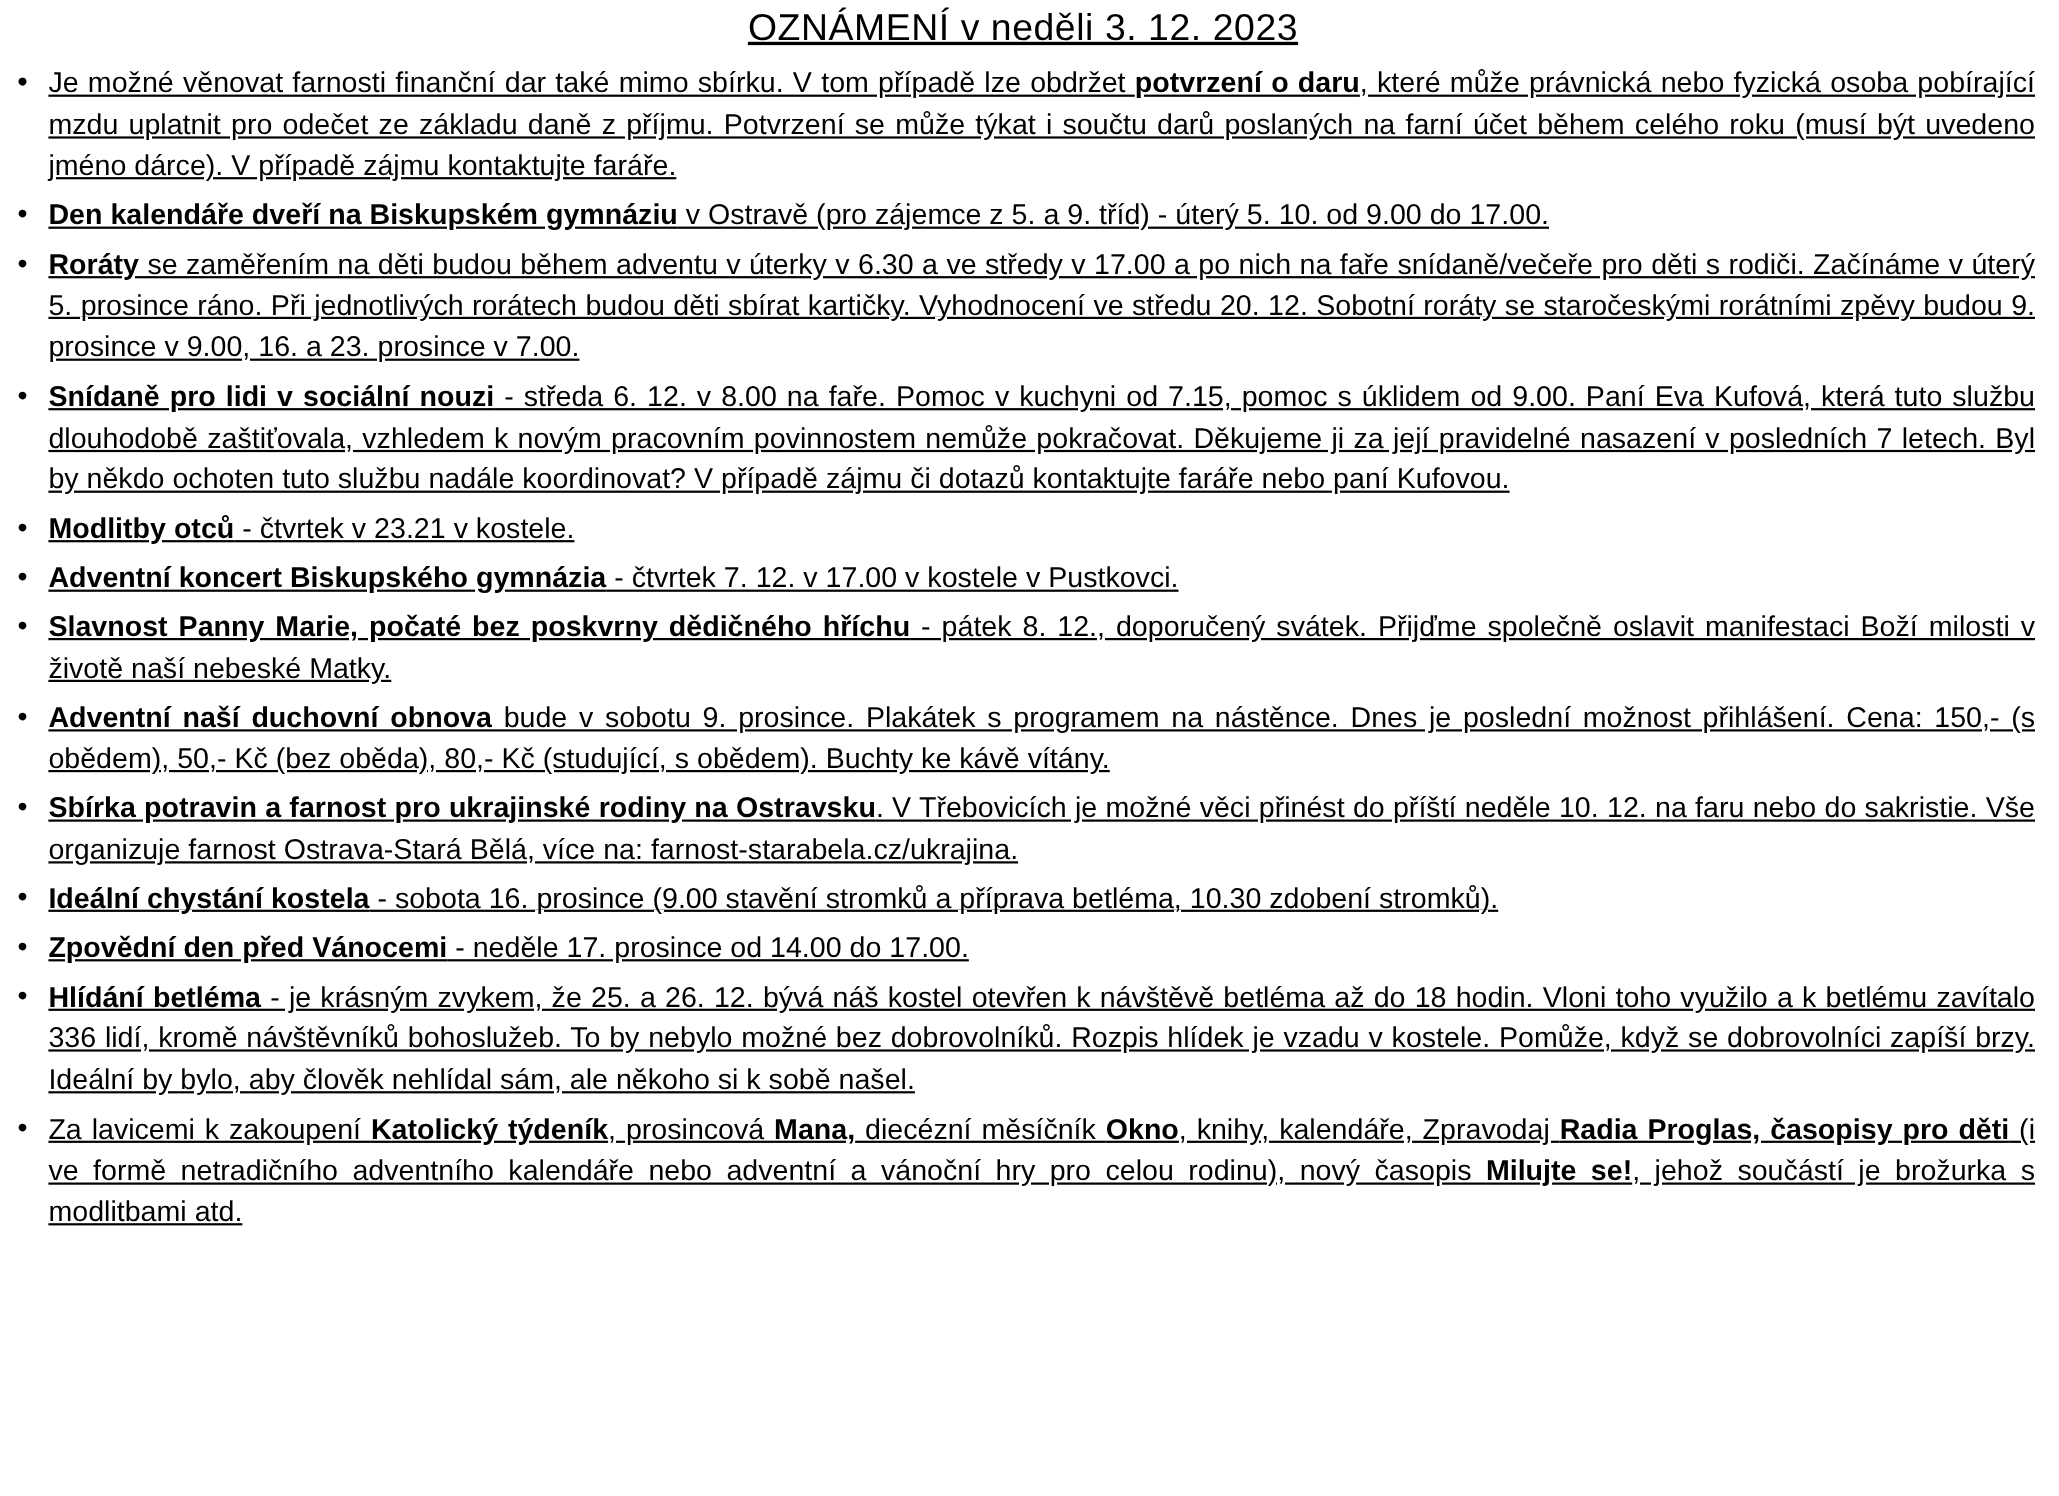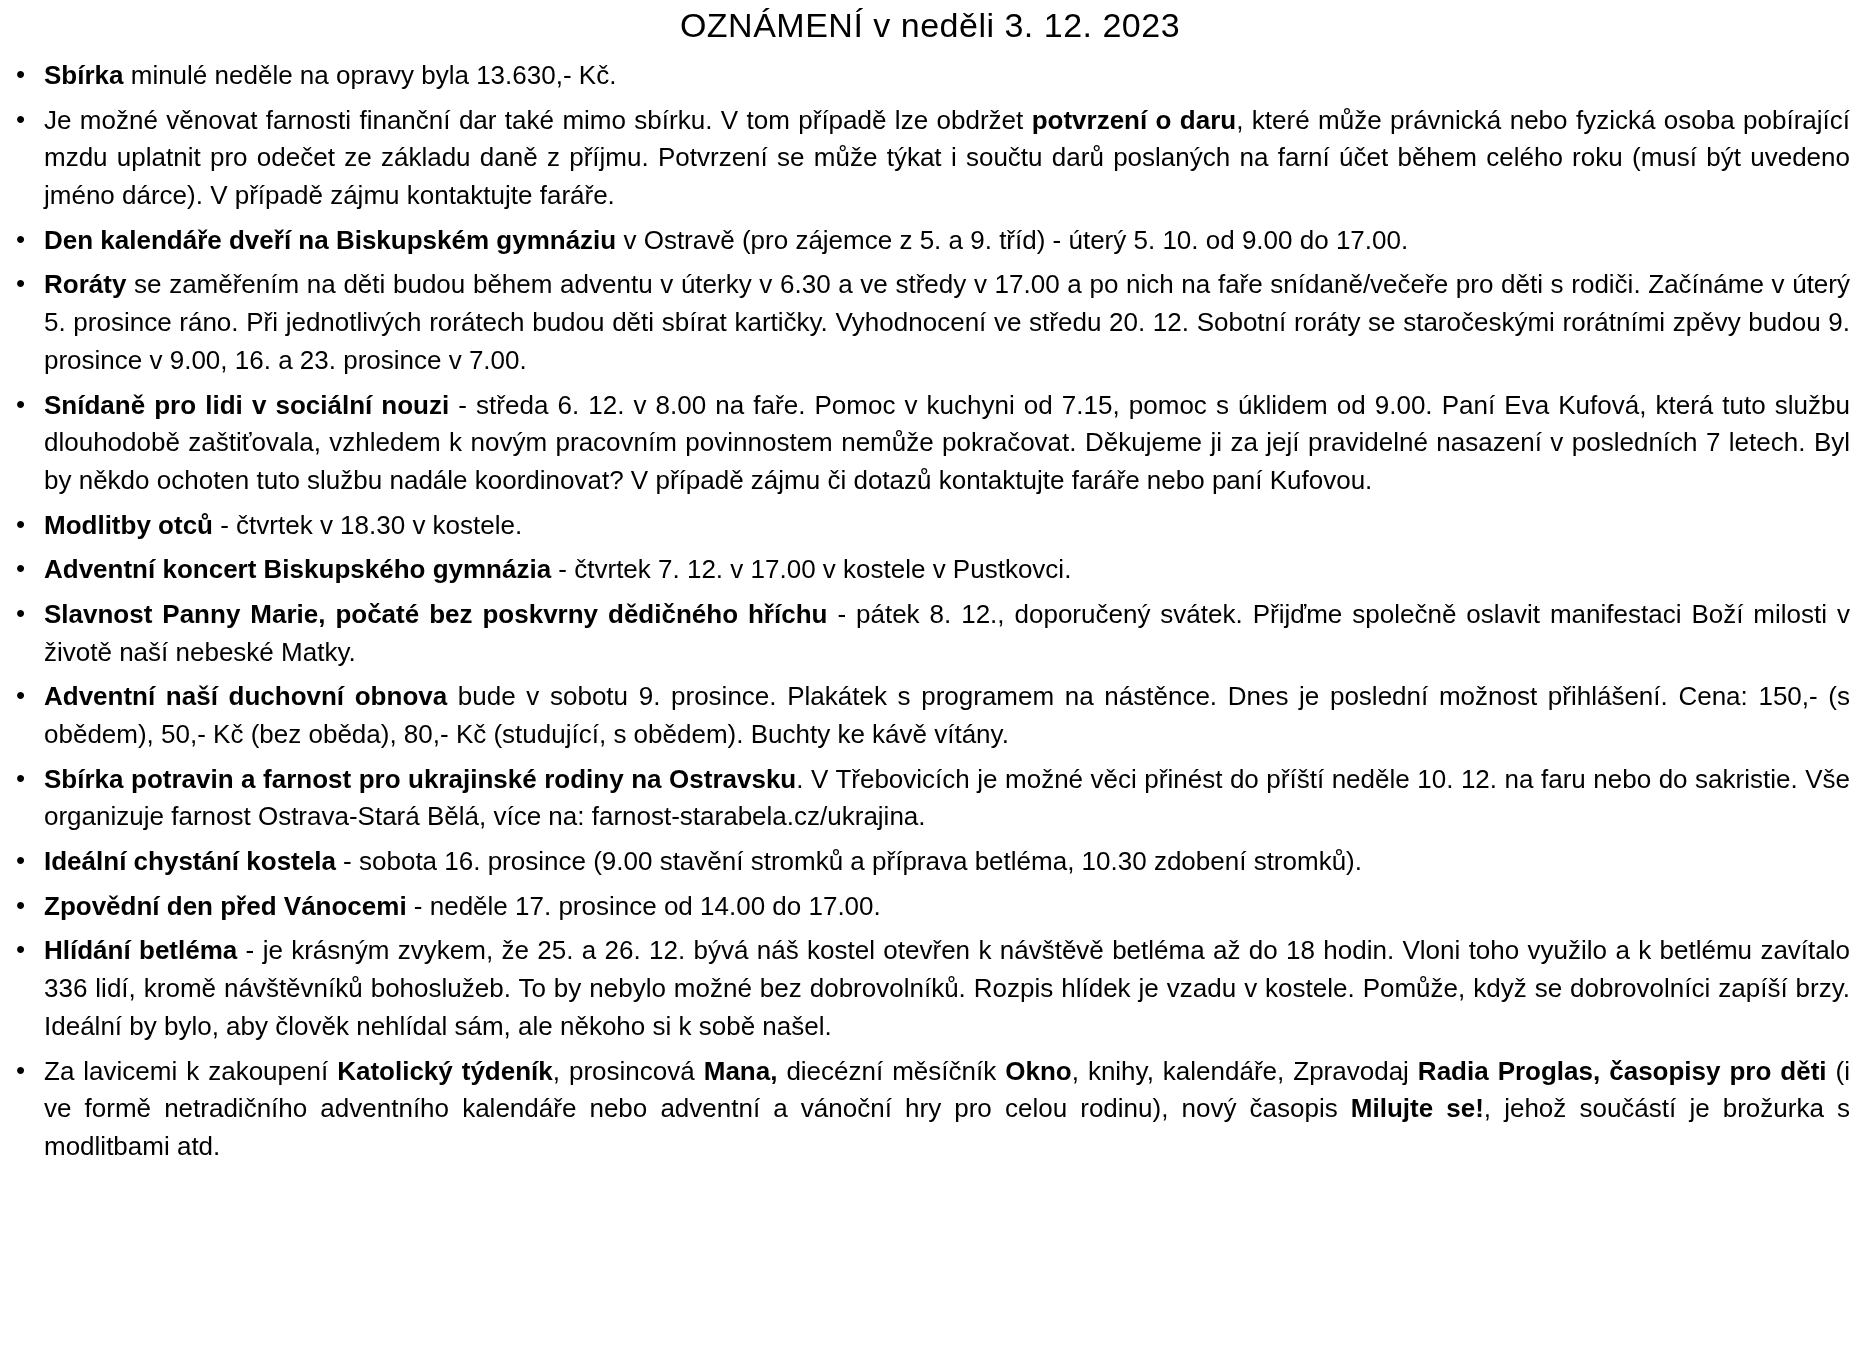--- a/index.html
+++ b/index.html
@@ -12,20 +12,21 @@
     background: #ffffff;
     color: #000000;
     font-family: "Liberation Sans", sans-serif;
     overflow: hidden;
   }
   .page {
     box-sizing: border-box;
     width: 1872px;
     height: 1297px;
     padding: 4px 22px 0 10px;
+    text-decoration: underline;
   }
   .doc-title {
     font-size: 34px;
     font-weight: 400;
     text-align: center;
     margin: 2px 0 12px 0;
     letter-spacing: 0.5px;
   }
   ul.announcements {
     list-style: none;
@@ -48,26 +49,26 @@
   }
   .seg { font-weight: 400; }
   .seg.bold { font-weight: 700; }
 </style>
 </head>
 <body>
 
 <div class="page">
   <h1 class="doc-title">OZNÁMENÍ v neděli 3. 12. 2023</h1>
   <ul class="announcements">
-      <li class="item"><span class="marker">•</span><span><span class="seg bold">Sbírka</span><span class="seg"> minulé neděle na opravy byla 13.630,- Kč.</span></span></li>
+      <li class="item"><span class="marker">•</span></li>
       <li class="item"><span class="marker">•</span><span><span class="seg">Je možné věnovat farnosti finanční dar také mimo sbírku. V tom případě lze obdržet </span><span class="seg bold">potvrzení o daru</span><span class="seg">, které může právnická nebo fyzická osoba pobírající mzdu uplatnit pro odečet ze základu daně z příjmu. Potvrzení se může týkat i součtu darů poslaných na farní účet během celého roku (musí být uvedeno jméno dárce). V případě zájmu kontaktujte faráře.</span></span></li>
       <li class="item"><span class="marker">•</span><span><span class="seg bold">Den kalendáře dveří na Biskupském gymnáziu</span><span class="seg"> v Ostravě (pro zájemce z 5. a 9. tříd) - úterý 5. 10. od 9.00 do 17.00.</span></span></li>
       <li class="item"><span class="marker">•</span><span><span class="seg bold">Roráty</span><span class="seg"> se zaměřením na děti budou během adventu v úterky v 6.30 a ve středy v 17.00 a po nich na faře snídaně/večeře pro děti s rodiči. Začínáme v úterý 5. prosince ráno. Při jednotlivých rorátech budou děti sbírat kartičky. Vyhodnocení ve středu 20. 12. Sobotní roráty se staročeskými rorátními zpěvy budou 9. prosince v 9.00, 16. a 23. prosince v 7.00.</span></span></li>
       <li class="item"><span class="marker">•</span><span><span class="seg bold">Snídaně pro lidi v sociální nouzi</span><span class="seg"> - středa 6. 12. v 8.00 na faře. Pomoc v kuchyni od 7.15, pomoc s úklidem od 9.00. Paní Eva Kufová, která tuto službu dlouhodobě zaštiťovala, vzhledem k novým pracovním povinnostem nemůže pokračovat. Děkujeme ji za její pravidelné nasazení v posledních 7 letech. Byl by někdo ochoten tuto službu nadále koordinovat? V případě zájmu či dotazů kontaktujte faráře nebo paní Kufovou.</span></span></li>
-      <li class="item"><span class="marker">•</span><span><span class="seg bold">Modlitby otců</span><span class="seg"> - čtvrtek v 18.30 v kostele.</span></span></li>
+      <li class="item"><span class="marker">•</span><span><span class="seg bold">Modlitby otců</span><span class="seg"> - čtvrtek v 23.21 v kostele.</span></span></li>
       <li class="item"><span class="marker">•</span><span><span class="seg bold">Adventní koncert Biskupského gymnázia</span><span class="seg"> - čtvrtek 7. 12. v 17.00 v kostele v Pustkovci.</span></span></li>
       <li class="item"><span class="marker">•</span><span><span class="seg bold">Slavnost Panny Marie, počaté bez poskvrny dědičného hříchu</span><span class="seg"> - pátek 8. 12., doporučený svátek. Přijďme společně oslavit manifestaci Boží milosti v životě naší nebeské Matky.</span></span></li>
       <li class="item"><span class="marker">•</span><span><span class="seg bold">Adventní naší duchovní obnova</span><span class="seg"> bude v sobotu 9. prosince. Plakátek s programem na nástěnce. Dnes je poslední možnost přihlášení. Cena: 150,- (s obědem), 50,- Kč (bez oběda), 80,- Kč (studující, s obědem). Buchty ke kávě vítány.</span></span></li>
       <li class="item"><span class="marker">•</span><span><span class="seg bold">Sbírka potravin a farnost pro ukrajinské rodiny na Ostravsku</span><span class="seg">. V Třebovicích je možné věci  přinést do příští neděle 10. 12. na faru nebo do sakristie. Vše organizuje farnost Ostrava-Stará Bělá, více na: farnost-starabela.cz/ukrajina.</span></span></li>
       <li class="item"><span class="marker">•</span><span><span class="seg bold">Ideální chystání kostela</span><span class="seg"> - sobota 16. prosince (9.00 stavění stromků a příprava betléma, 10.30 zdobení stromků).</span></span></li>
       <li class="item"><span class="marker">•</span><span><span class="seg bold">Zpovědní den před Vánocemi</span><span class="seg">  - neděle 17. prosince od 14.00 do 17.00.</span></span></li>
       <li class="item"><span class="marker">•</span><span><span class="seg bold">Hlídání betléma</span><span class="seg"> - je krásným zvykem, že 25. a 26. 12. bývá náš kostel otevřen k návštěvě betléma až do 18 hodin. Vloni toho využilo a k betlému zavítalo 336 lidí, kromě návštěvníků bohoslužeb. To by nebylo možné bez dobrovolníků. Rozpis hlídek je vzadu v kostele. Pomůže, když se dobrovolníci zapíší brzy. Ideální by bylo, aby člověk nehlídal sám, ale někoho si k sobě našel.</span></span></li>
       <li class="item"><span class="marker">•</span><span><span class="seg">Za lavicemi k zakoupení </span><span class="seg bold">Katolický týdeník</span><span class="seg">, prosincová </span><span class="seg bold">Mana,</span><span class="seg"> diecézní měsíčník </span><span class="seg bold">Okno</span><span class="seg">, knihy, kalendáře, Zpravodaj </span><span class="seg bold">Radia Proglas, časopisy pro děti</span><span class="seg"> (i ve formě netradičního adventního kalendáře nebo adventní a vánoční hry pro celou rodinu), nový časopis </span><span class="seg bold">Milujte se!</span><span class="seg">, jehož součástí je brožurka s modlitbami atd.</span></span></li>
     </ul>
 </div>

